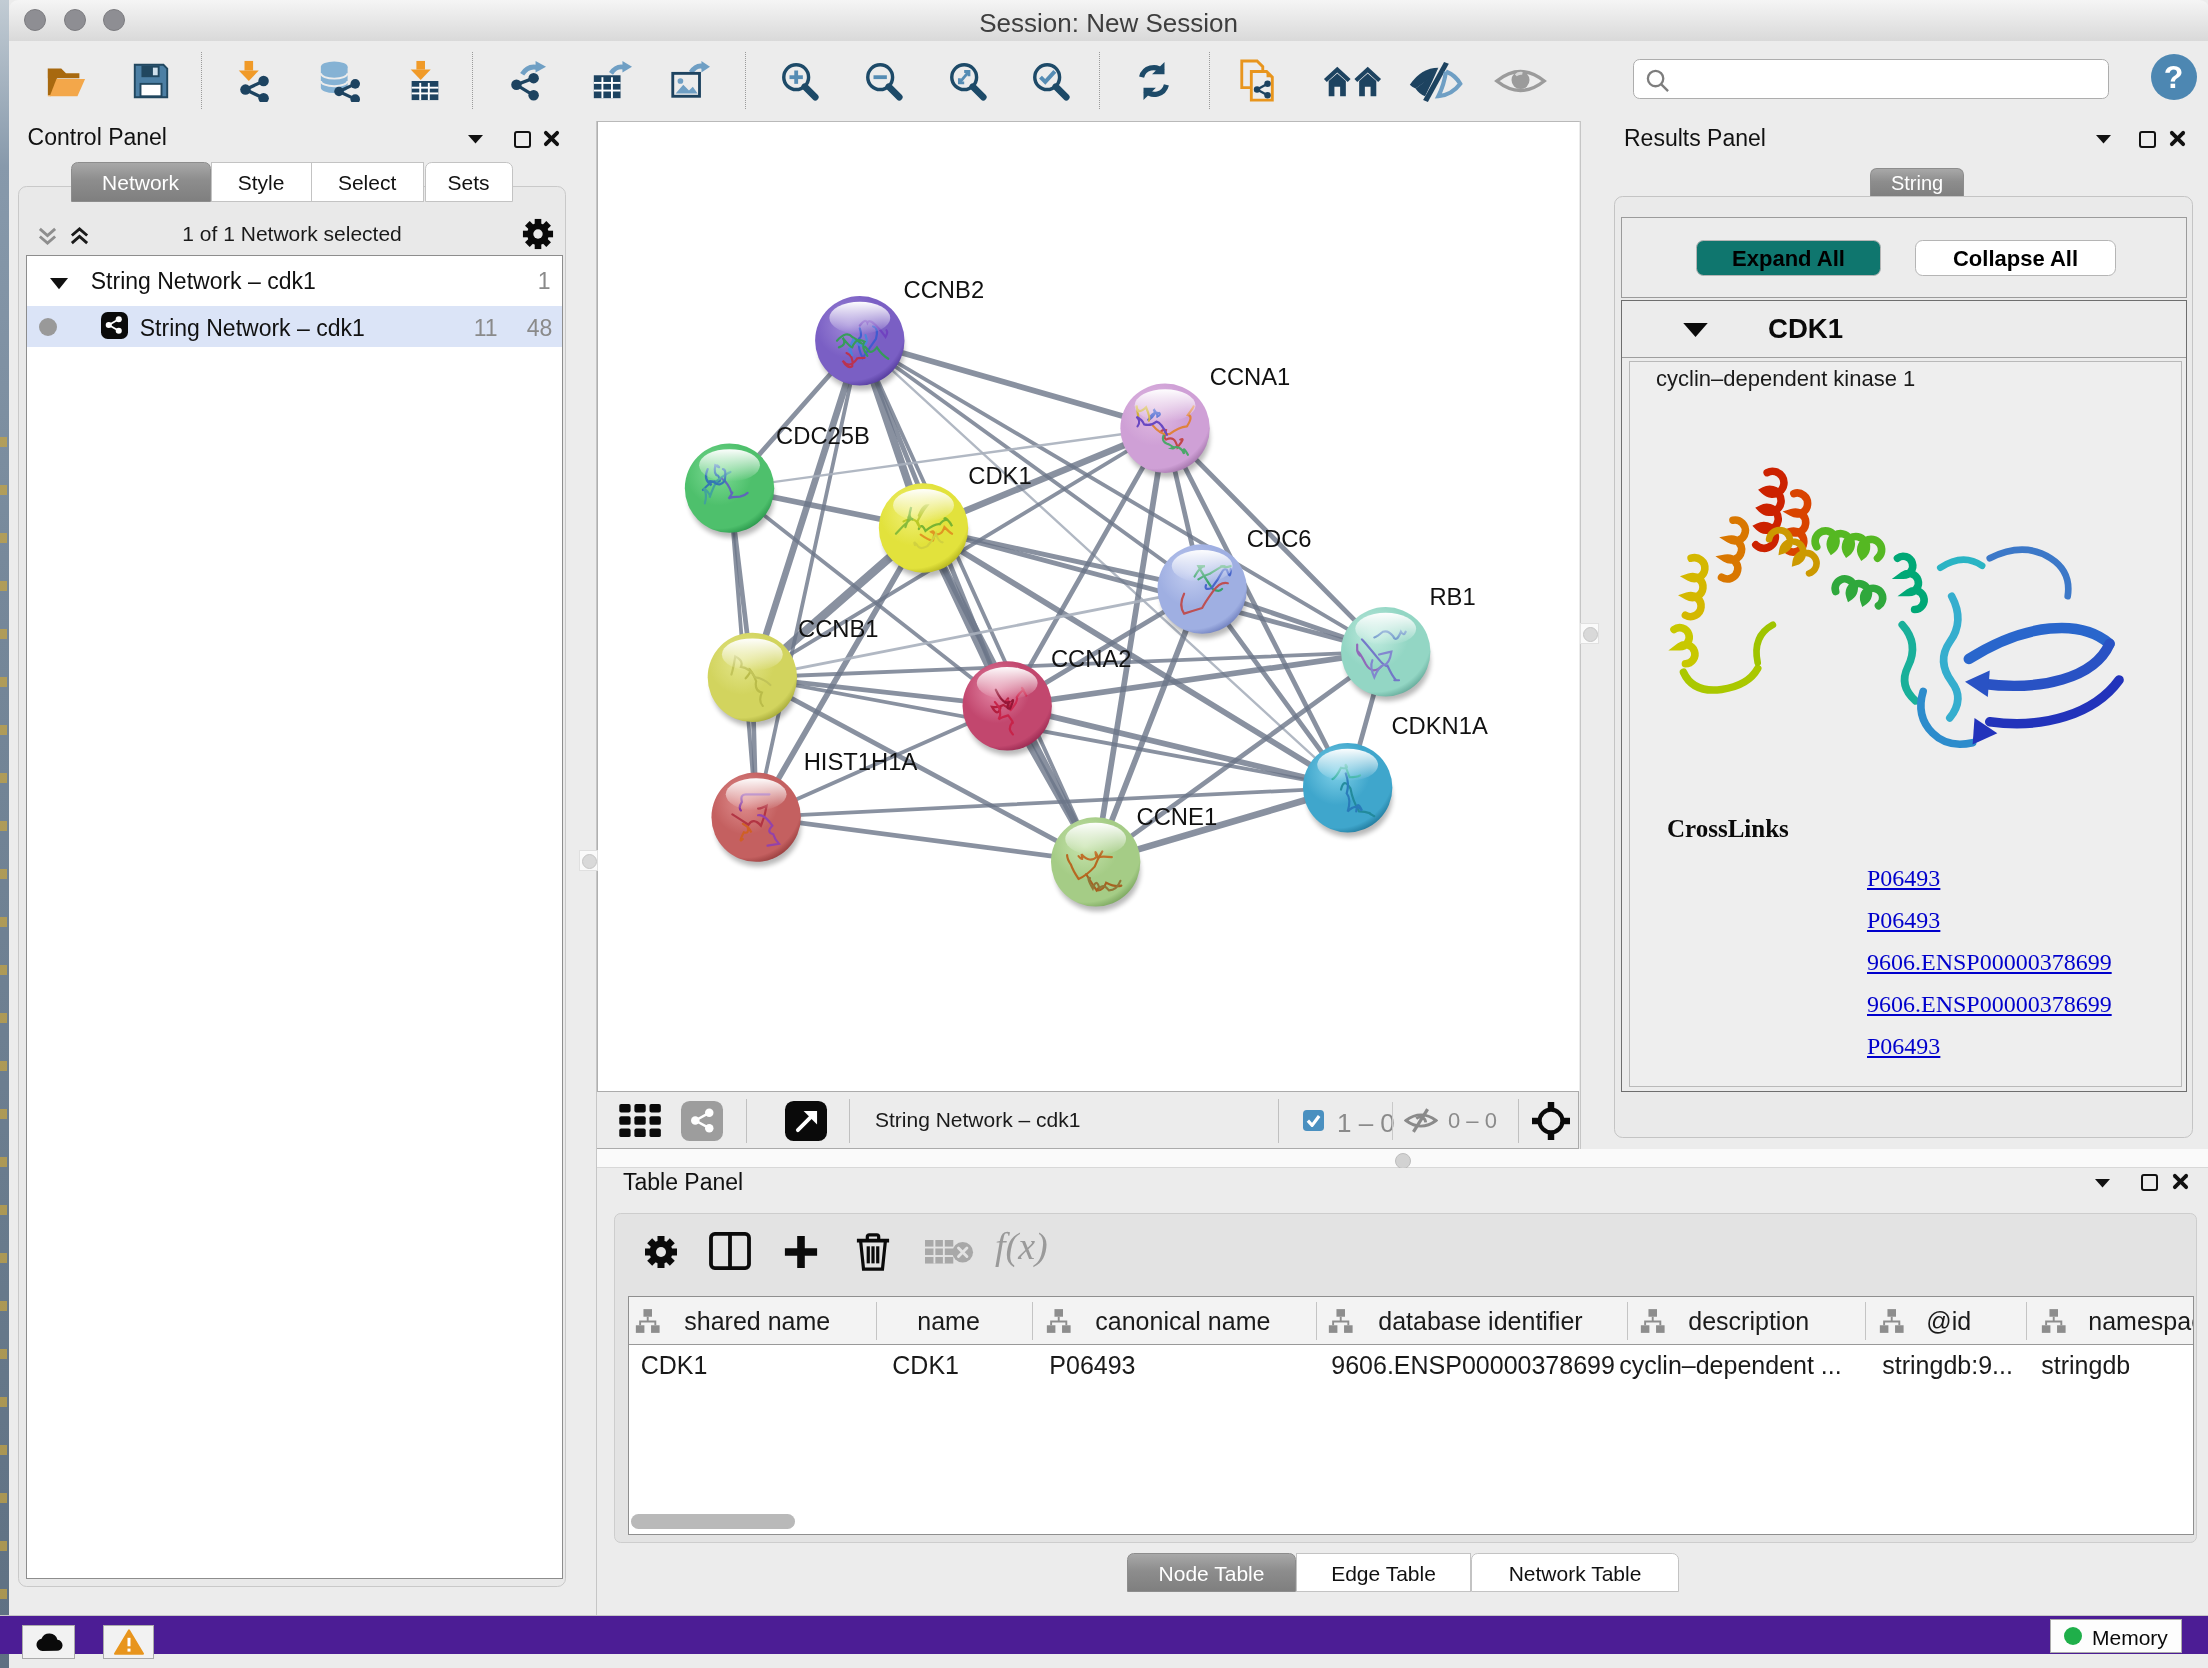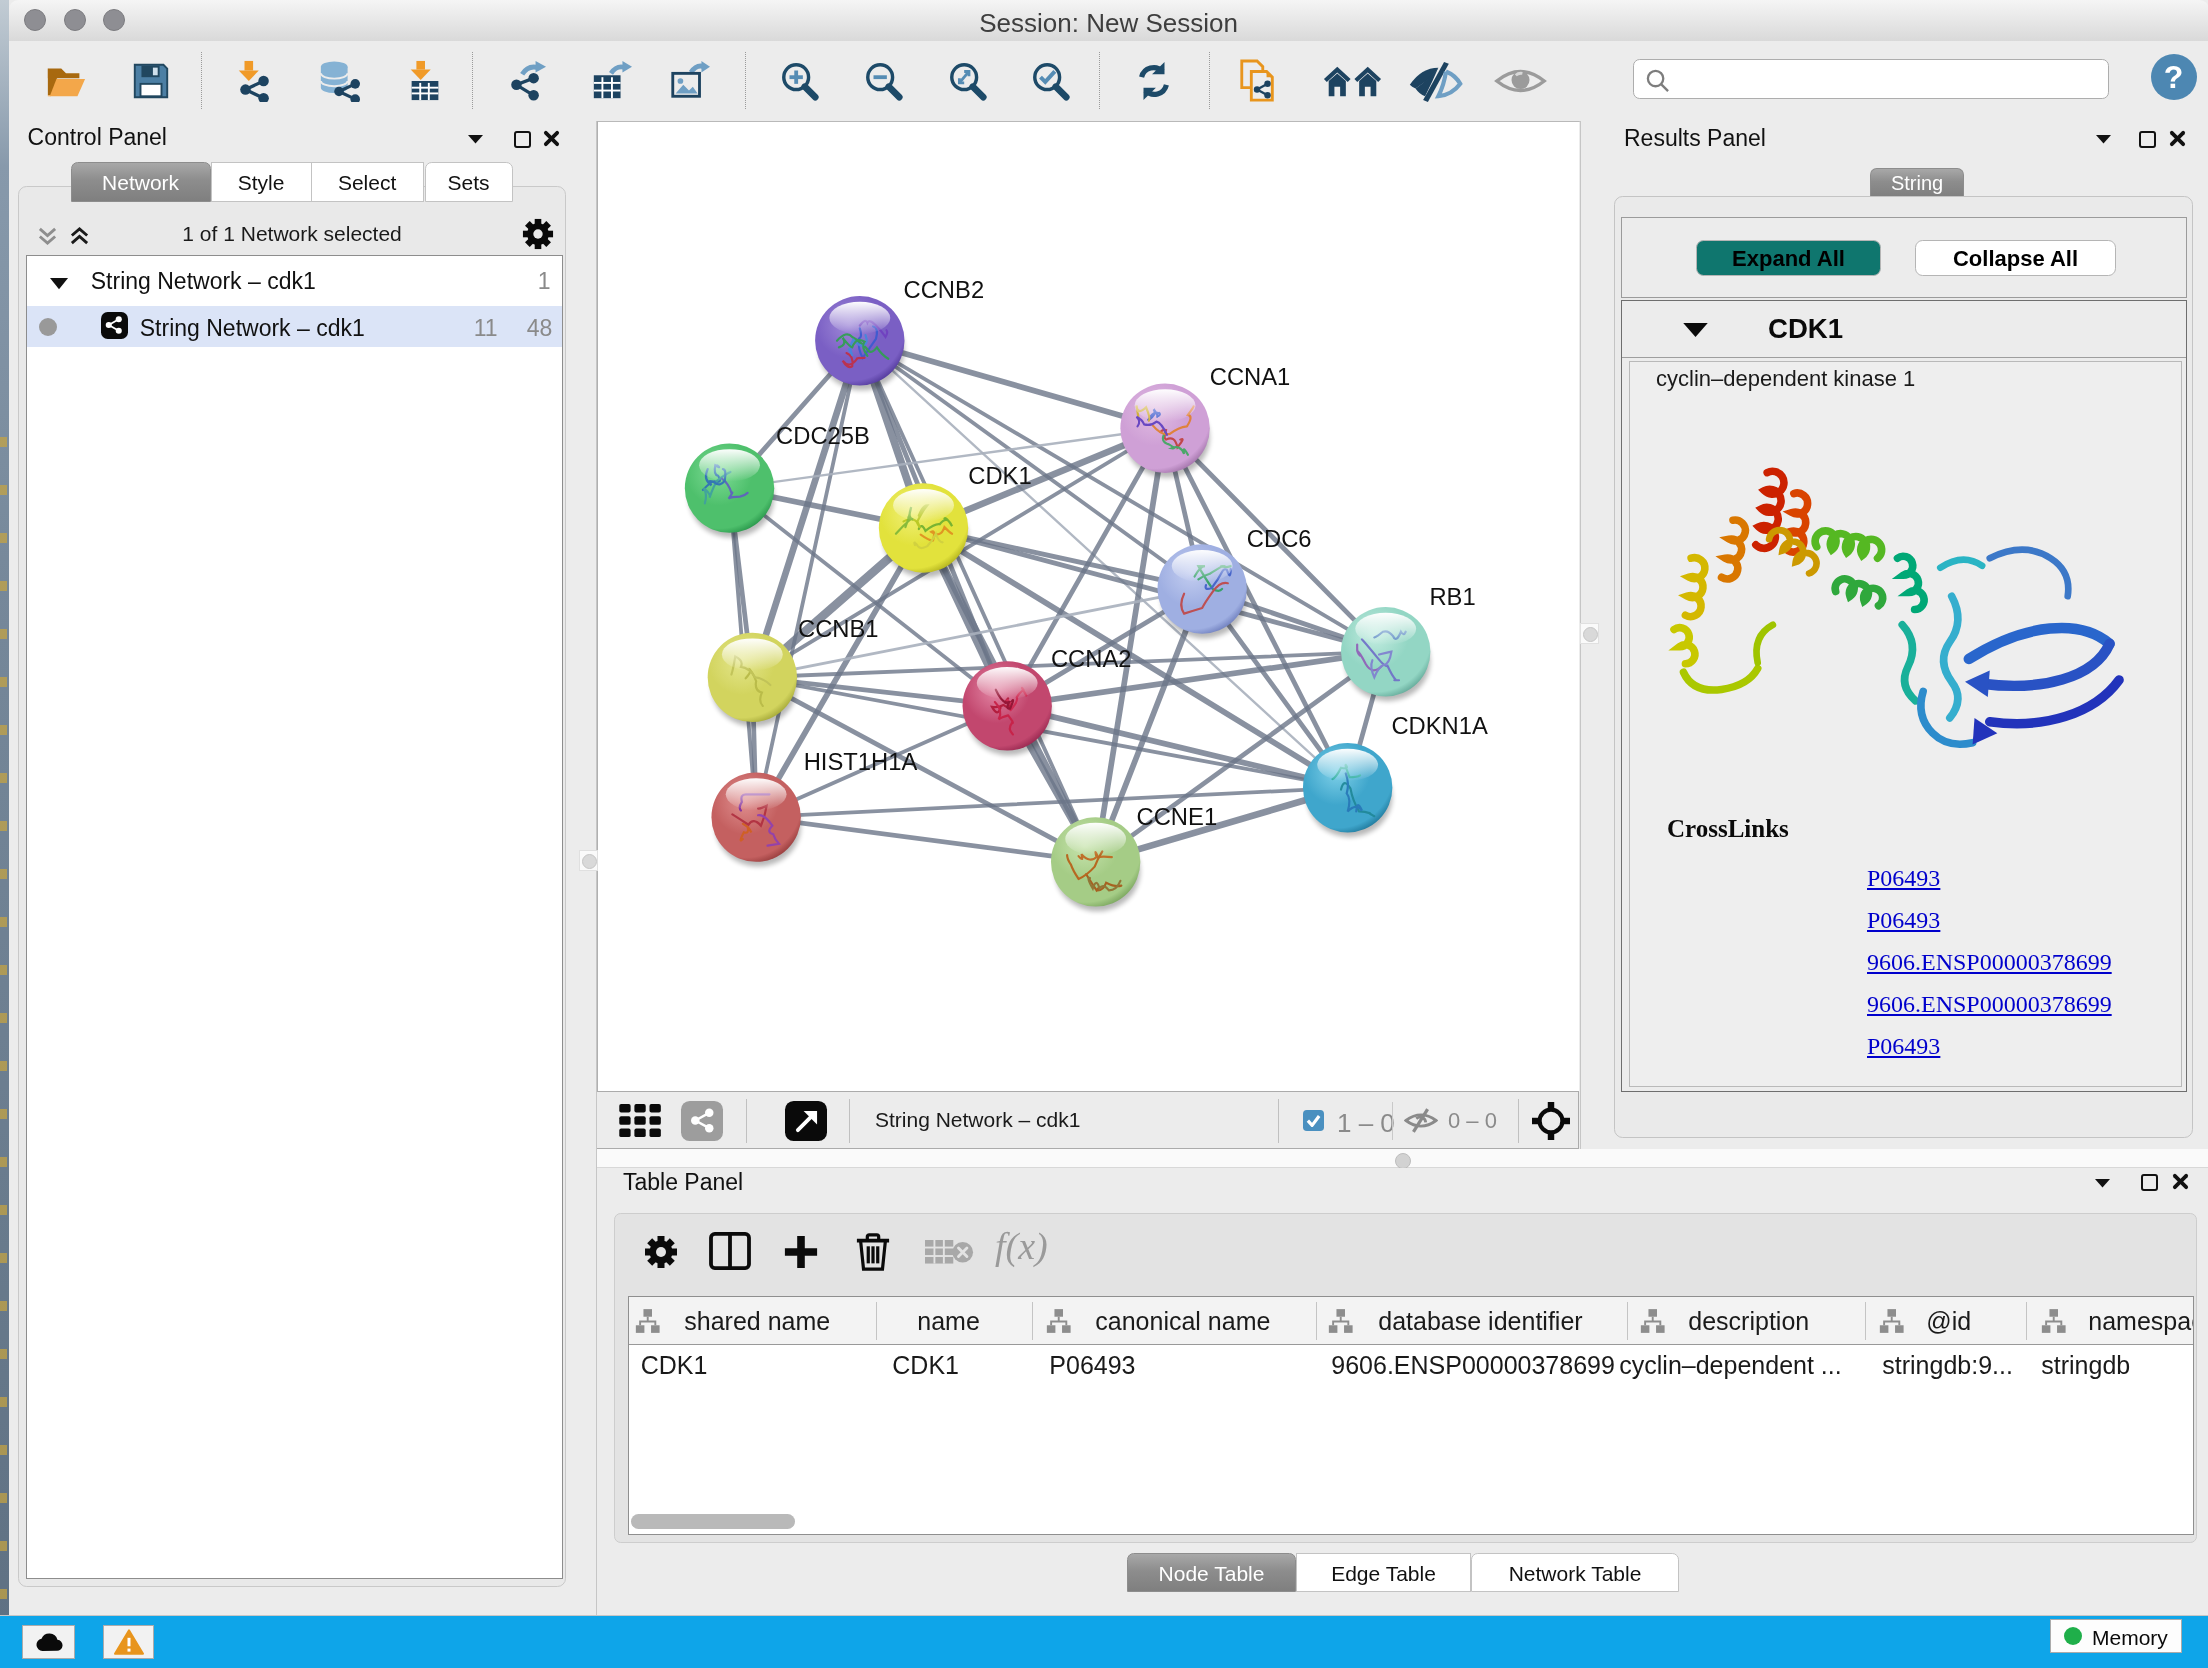--- a/index.html
+++ b/index.html
@@ -43,21 +43,21 @@
   #netview{left:597px;top:121px;width:982px;height:970px;background:#fff;
     border-top:1px solid #b9b9b9;border-left:1px solid #b0b0b0;box-sizing:border-box;}
   #netbar{left:597px;top:1091px;width:982px;height:58px;background:#ececec;
     border:1px solid #ababab;border-left:none;box-sizing:border-box;}
   #netstrip{left:597px;top:1149px;width:1611px;height:19px;background:#fafafa;border-bottom:1px solid #d8d8d8;box-sizing:border-box;}
   
   #rpanel{left:1580px;top:121px;width:629px;height:1028px;background:#ececec;border-left:1px solid #c6c6c6;box-sizing:border-box;padding-left:44px;}
   
   #tpanel{left:597px;top:1168px;width:1611px;height:447px;background:#ececec;}
   
-  #statusbar{left:0;top:1615px;width:2208px;height:53px;background:#0ea5e9;border-top:1px solid #c6c6c6;box-sizing:border-box;}
+  #statusbar{left:0;top:1615px;width:2208px;height:39px;background:#4c1d95;border-top:1px solid #c6c6c6;box-sizing:border-box;}
   .snum{color:#8a8a8a;}
 </style>
 </head>
 <body>
 <div id="lstrip" class="abs">
     <div id="lstripdots"></div>
   </div>
 <div id="titlebar" class="abs">
   <div class="tl" style="left:15px;"></div>
   <div class="tl" style="left:55px;"></div>

